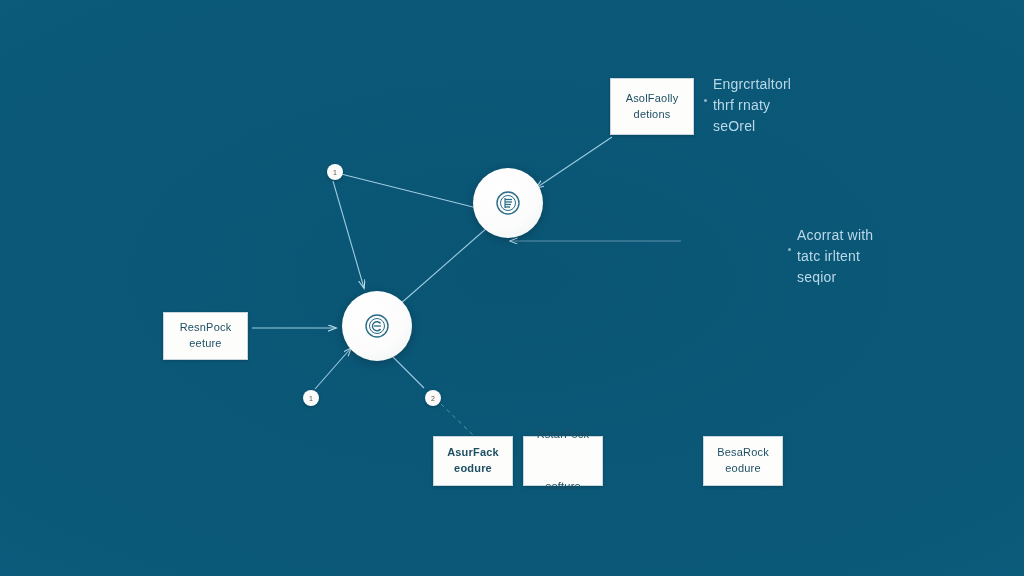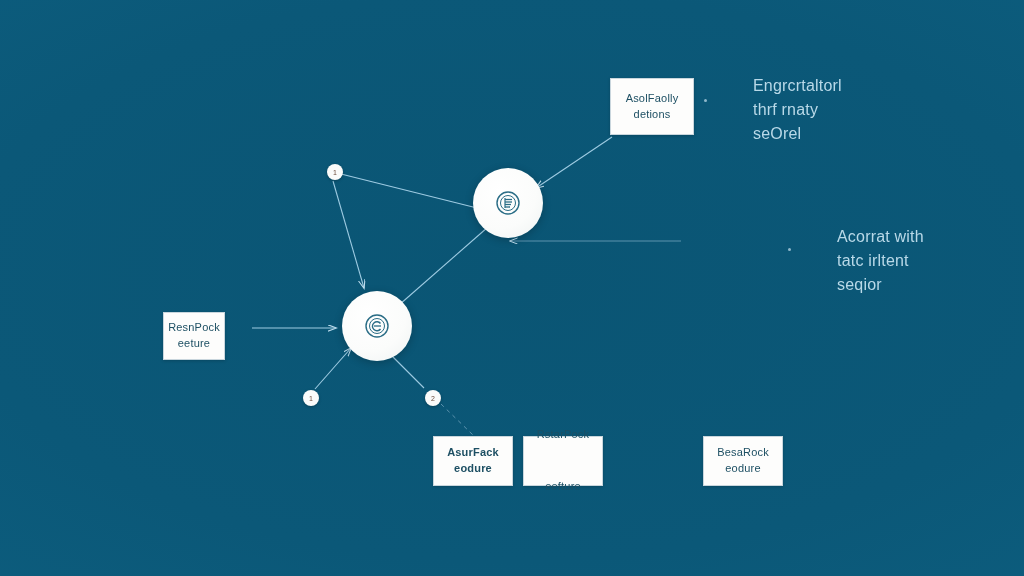--- a/index.html
+++ b/index.html
@@ -79,25 +79,24 @@
     justify-content: center;
     font-size: 7px;
     color: #6b4a3a;
     font-family: "Liberation Sans", sans-serif;
   }
 
   
   .annotation {
     position: absolute;
     color: #b9d9e8;
-    font-size: 16px;
+    font-size: 14px;
     line-height: 1.5;
     letter-spacing: 0.2px;
     white-space: nowrap;
-    margin-left: 40px;
   }
   .annotation .ann-line { display: block; }
   .ann-bullet {
     position: absolute;
     width: 3px;
     height: 3px;
     border-radius: 50%;
     background: #8fb8cc;
   }
 </style>
@@ -166,21 +165,21 @@
   <div class="waypoint" style="left:425px; top:390px; width:16px; height:16px;">
     <span>2</span>
   </div>
 
   <div class="label-box" style="left:610px; top:78px; width:84px; height:57px;">
     <span class="line1">AsolFaolly</span>
     <span class="line2">detions</span>
   </div>
 
 
-  <div class="label-box" style="left:163px; top:312px; width:62px; height:48px;">
+  <div class="label-box" style="left:163px; top:312px; width:85px; height:48px;">
     <span class="line1">ResnPock</span>
     <span class="line2">eeture</span>
   </div>
 
   <div class="label-box" style="left:433px; top:436px; width:80px; height:50px;font-weight:bold;">
     <span class="line1">AsurFack</span>
     <span class="line2">eodure</span>
   </div>
 
   <div class="label-box" style="left:523px; top:436px; width:80px; height:50px;gap:36px;">

